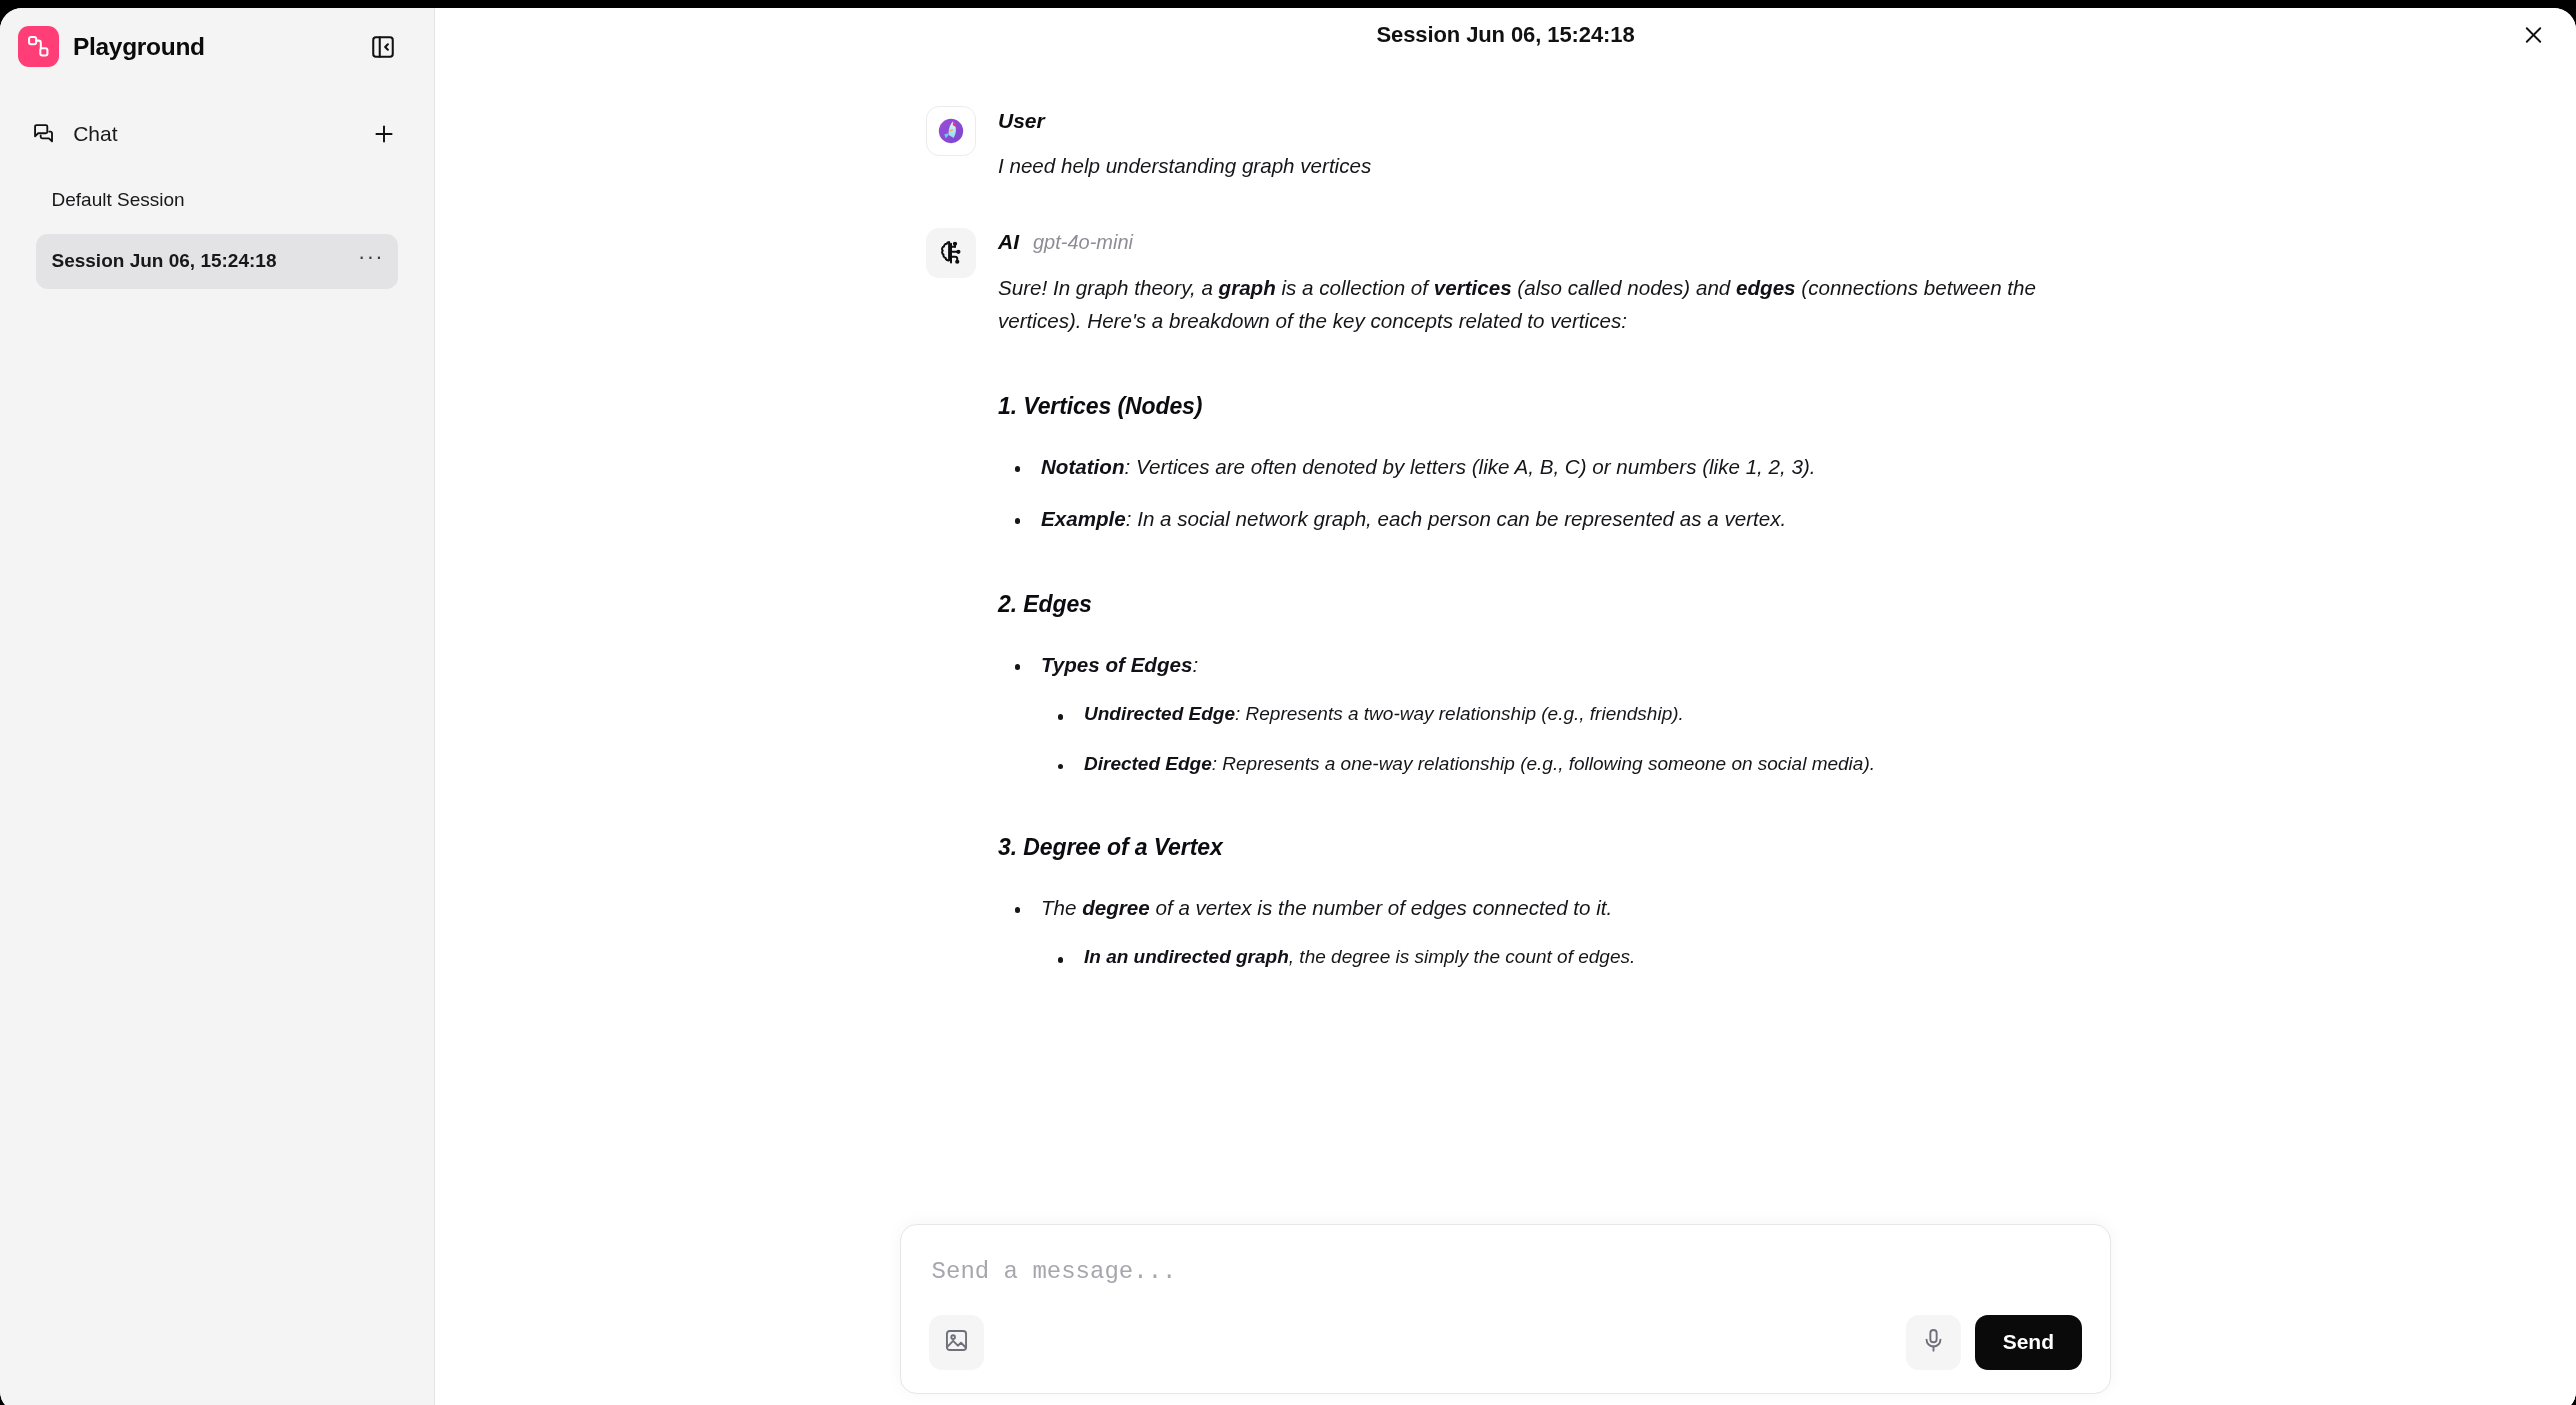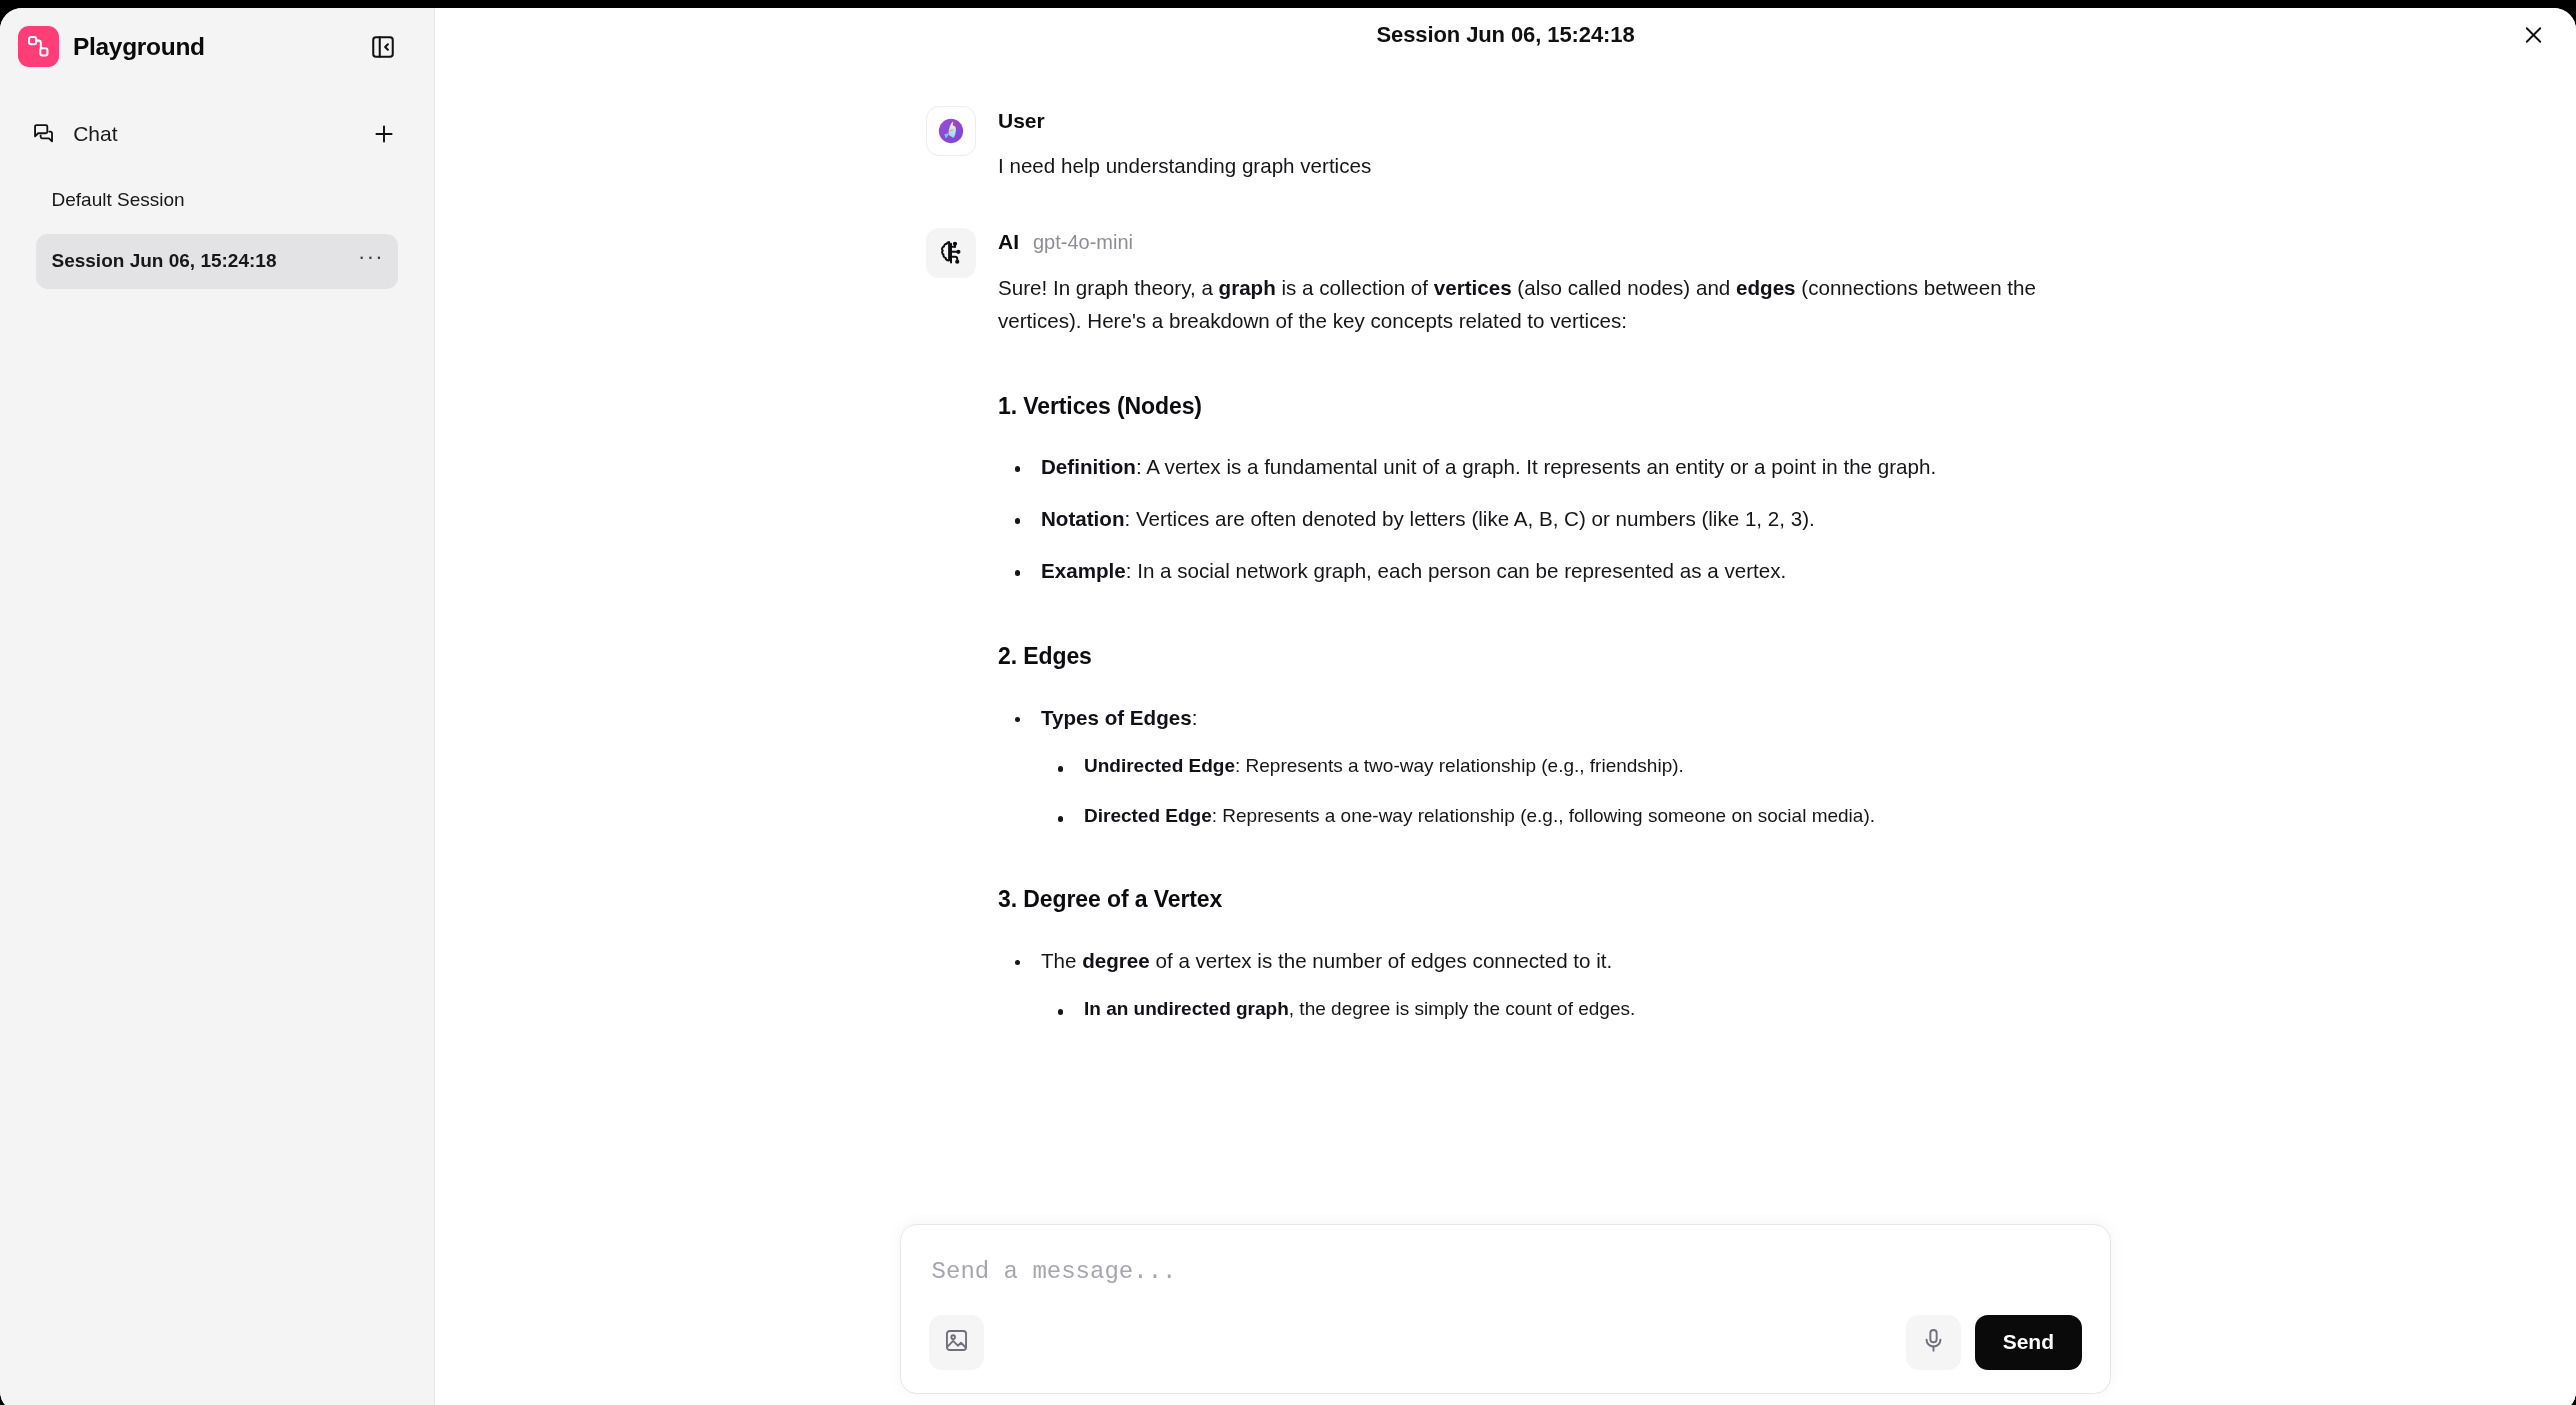--- a/index.html
+++ b/index.html
@@ -152,20 +152,21 @@
 
   .thread {
     flex: 1;
     overflow: hidden;
     position: relative;
   }
   .thread-inner {
     max-width: 1159px;
     margin: 0 auto;
     padding: 45px 0 0 0;
+    font-style: italic;
   }
 
   .msg { display: flex; gap: 22px; margin-bottom: 45px; }
   .avatar {
     width: 50px; height: 50px;
     border-radius: 13px;
     flex: 0 0 50px;
     display: flex; align-items: center; justify-content: center;
   }
   .avatar.user { background: #ffffff; border: 1.3px solid #ececee; }
@@ -393,21 +394,20 @@
             <div class="msg-meta">
               <span class="msg-role">AI</span>
               <span class="msg-model">gpt-4o-mini</span>
             </div>
 
             <div class="msg-text">
               <p><span>Sure! In graph theory, a </span><b>graph</b><span> is a collection of </span><b>vertices</b><span> (also called nodes) and </span><b>edges</b><span> (connections between the vertices). Here's a breakdown of the key concepts related to vertices:</span></p>
 
               <h3 class="md-h3">1. Vertices (Nodes)</h3>
               <ul class="md-ul">
-                <li><b>Definition</b><span>: A vertex is a fundamental unit of a graph. It represents an entity or a point in the graph.</span></li>
                 <li><b>Notation</b><span>: Vertices are often denoted by letters (like A, B, C) or numbers (like 1, 2, 3).</span></li>
                 <li><b>Example</b><span>: In a social network graph, each person can be represented as a vertex.</span></li>
               </ul>
 
               <h3 class="md-h3">2. Edges</h3>
               <ul class="md-ul">
                 <li>
                   <b>Types of Edges</b><span>:</span>
                   <ul class="md-ul-nested">
                     <li><b>Undirected Edge</b><span>: Represents a two-way relationship (e.g., friendship).</span></li>

